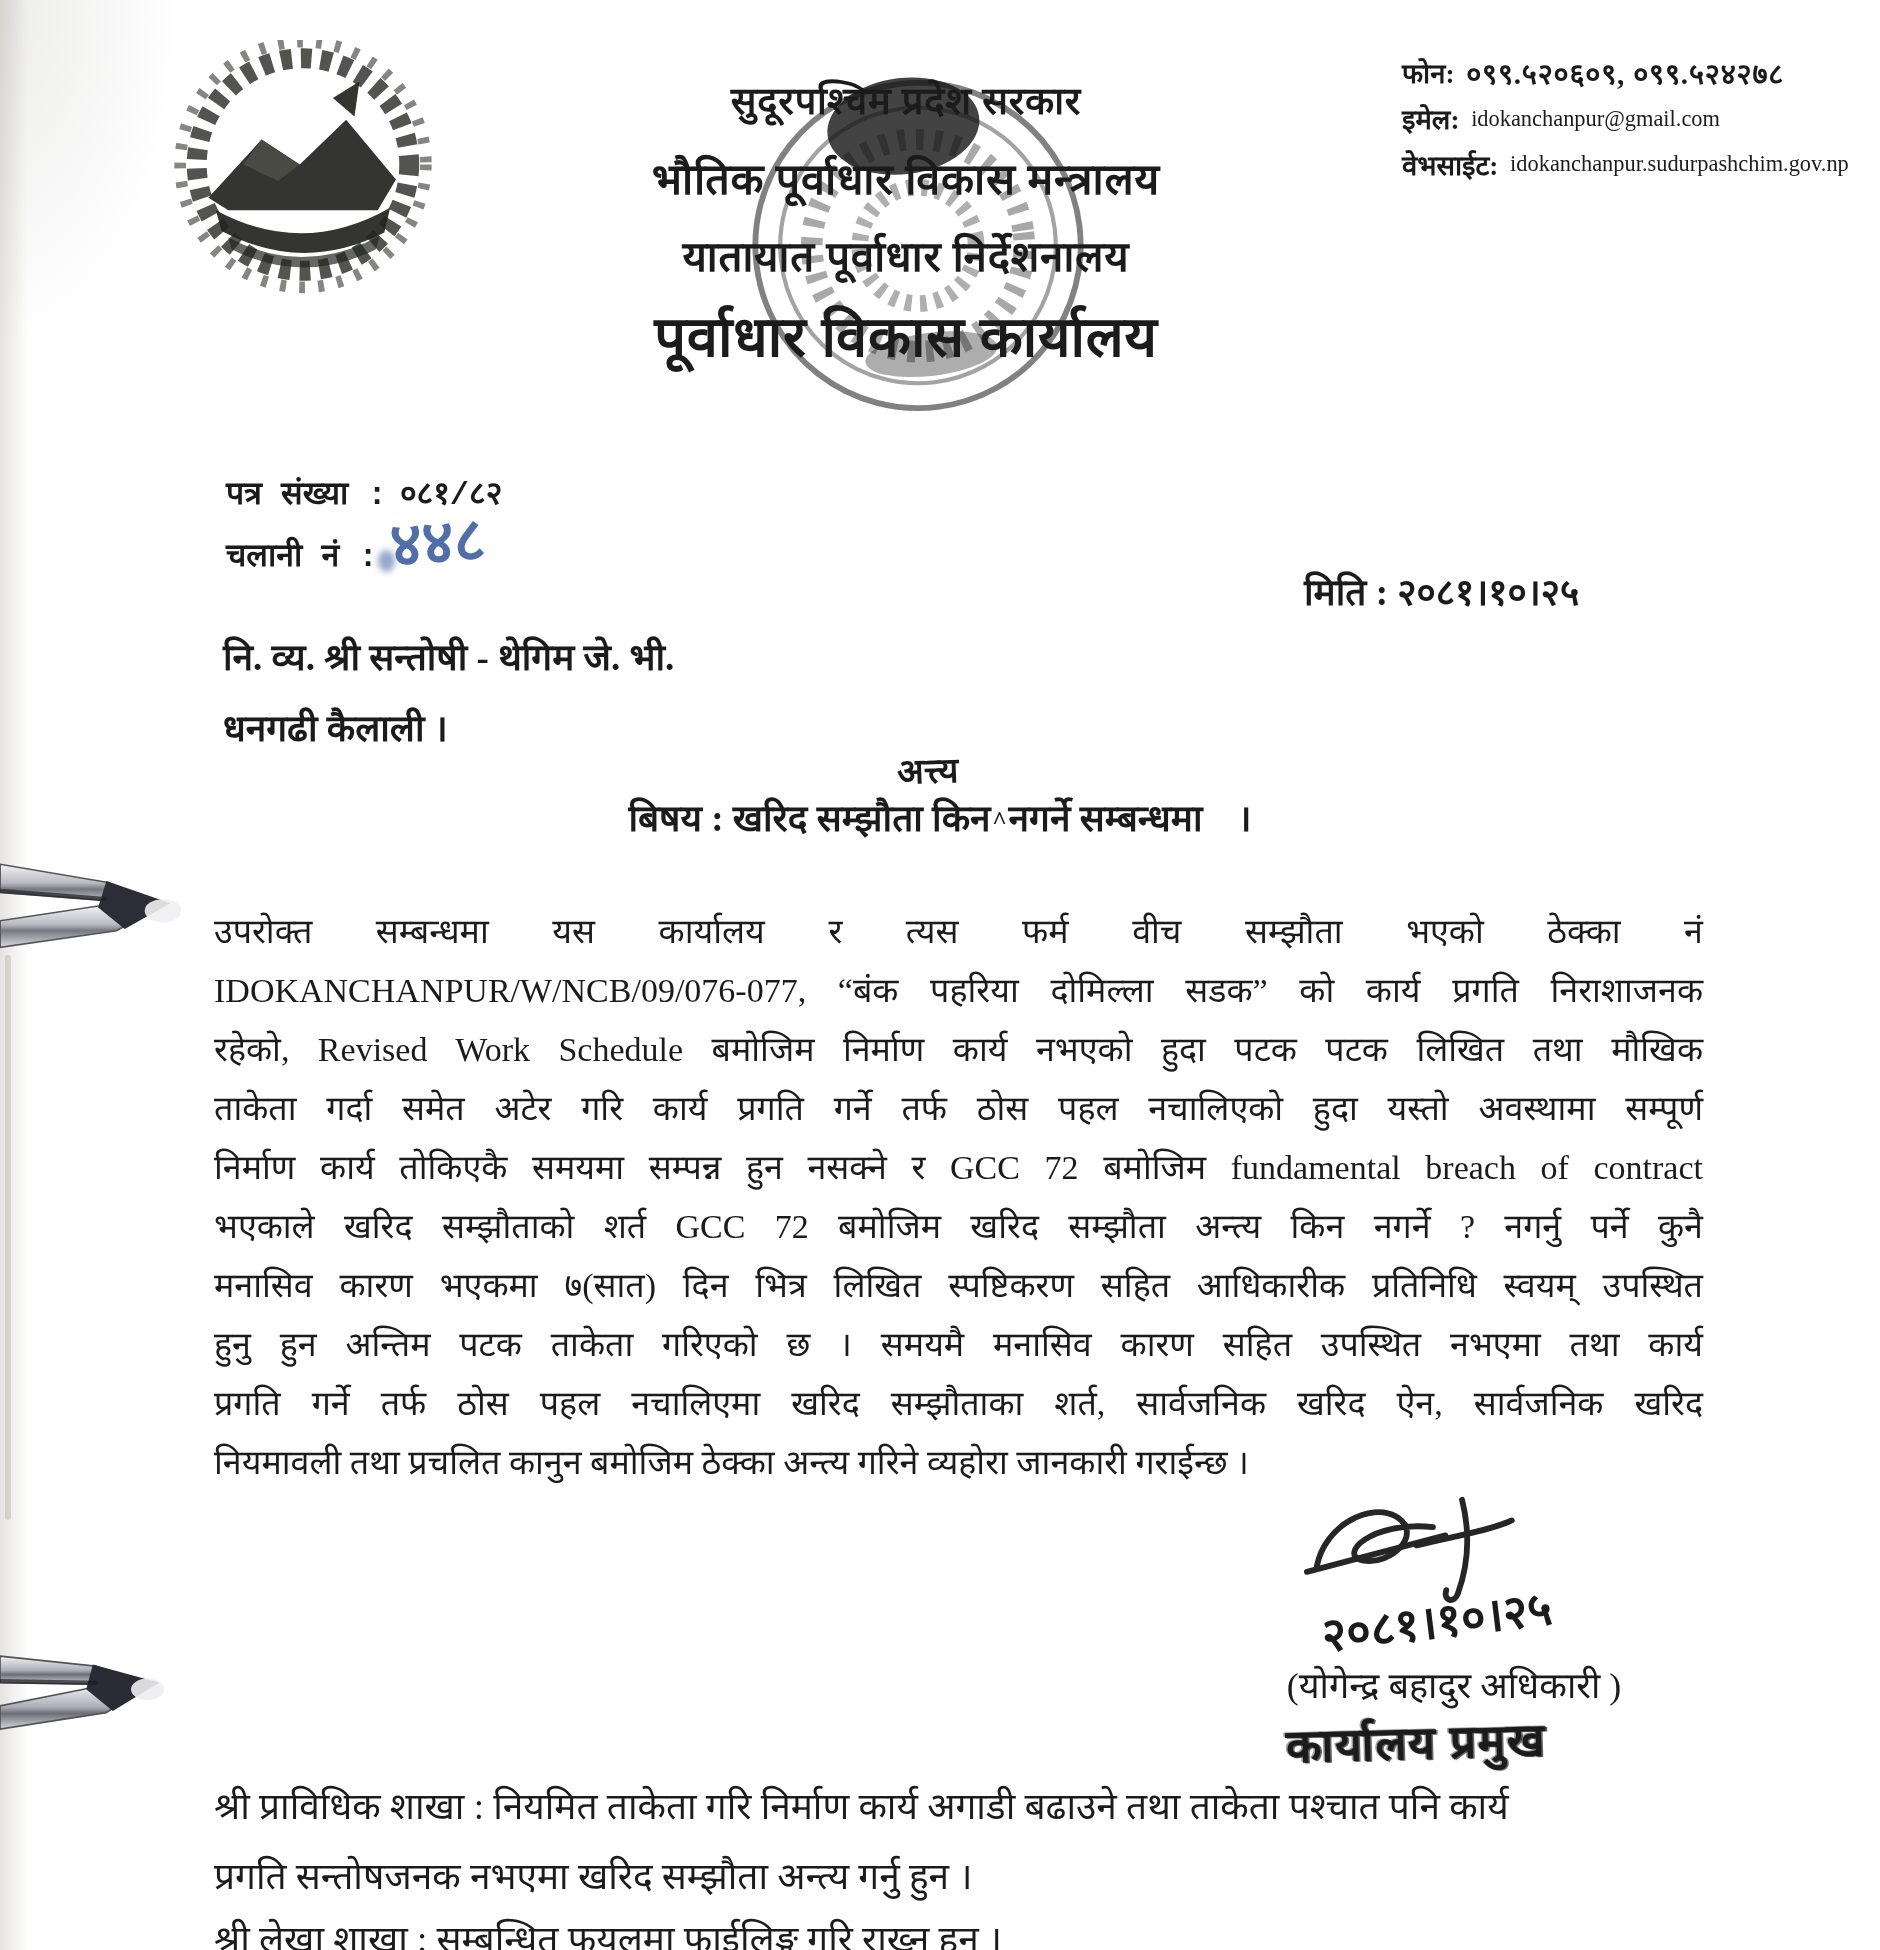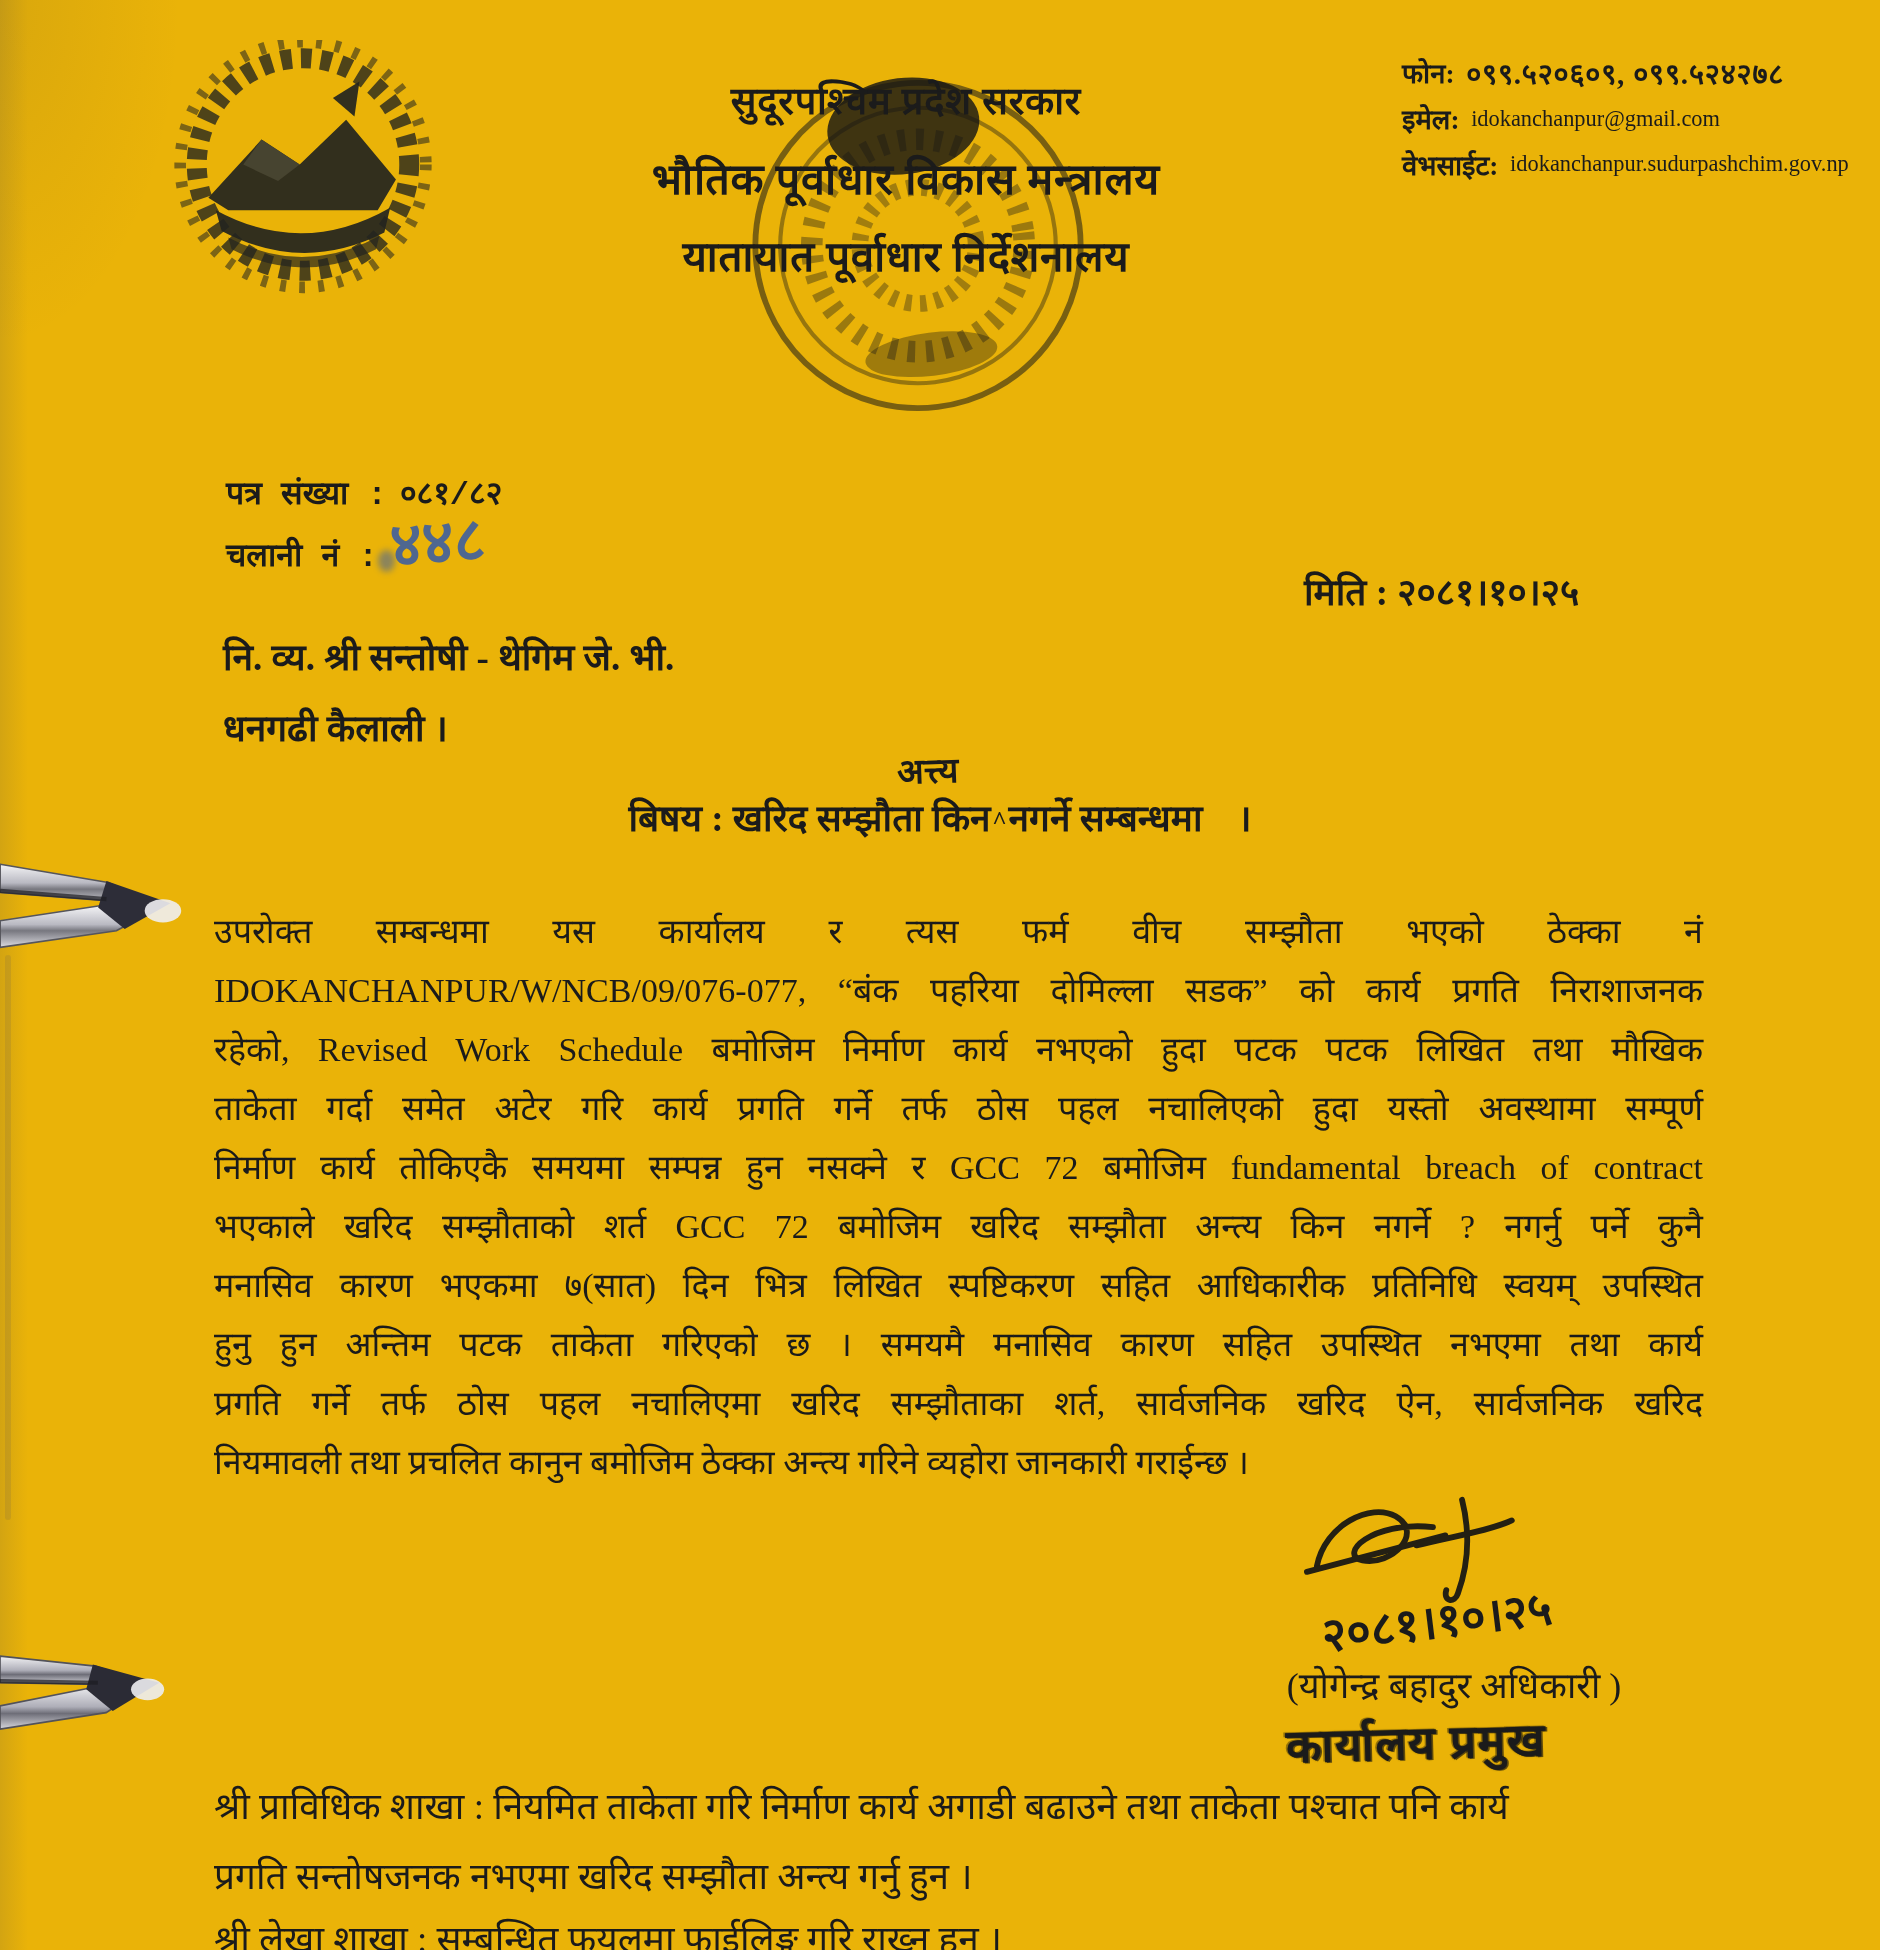--- a/index.html
+++ b/index.html
@@ -1,18 +1,18 @@
 <!DOCTYPE html>
 <html style="font-size:13.3px"><head>
 <meta charset="utf-8">
 <style>
   html,body{margin:0;padding:0;background:#e9e7e2;}
   .page{
     position:relative;width:1881px;height:1951px;overflow:hidden;
-    background:#eab308;color:#1b1b1b;
+    background:#ffffff;color:#1b1b1b;
     font-family:"Liberation Serif","DejaVu Serif",serif;
   }
   .abs{position:absolute;}
   
   .edge-left{left:0;top:0;width:28px;height:1951px;
     background:linear-gradient(to right,rgba(90,85,70,.16),rgba(90,85,70,0));}
   .fold-line{left:5px;top:955px;width:5.8px;height:565px;background:rgba(110,100,80,.18);border-radius:3.3px;}
   .corner-shade{left:0;top:0;width:183px;height:349px;
     background:radial-gradient(ellipse at 0% 0%,rgba(70,65,55,.10),rgba(70,65,55,0) 70%);}
   
@@ -94,20 +94,21 @@
       <circle cx="235" cy="240" r="128" fill="none" stroke="#191919" stroke-width="26" stroke-dasharray="9 13" opacity="0.38"></circle>
       <circle cx="235" cy="240" r="70" fill="none" stroke="#191919" stroke-width="20" stroke-dasharray="8 10" opacity="0.35"></circle>
       <ellipse cx="235" cy="95" rx="92" ry="58" fill="#141414" opacity="0.8"></ellipse>
       <ellipse cx="235" cy="372" rx="80" ry="26" fill="#141414" opacity="0.35"></ellipse>
     </g>
   </svg>
 
   <div class="abs hline h1">सुदूरपश्चिम प्रदेश सरकार</div>
   <div class="abs hline h2">भौतिक पूर्वाधार विकास मन्त्रालय</div>
   <div class="abs hline h3">यातायात पूर्वाधार निर्देशनालय</div>
+  <div class="abs hline h4">पूर्वाधार विकास कार्यालय</div>
 
   <div class="abs contact">
     <div class="crow">
       <span class="clabel">फोन:</span>
       <span class="cphone">०९९.५२०६०९, ०९९.५२४२७८</span>
     </div>
     <div class="crow">
       <span class="clabel">इमेल:</span>
       <span class="clatin">idokanchanpur@gmail.com</span>
     </div>

